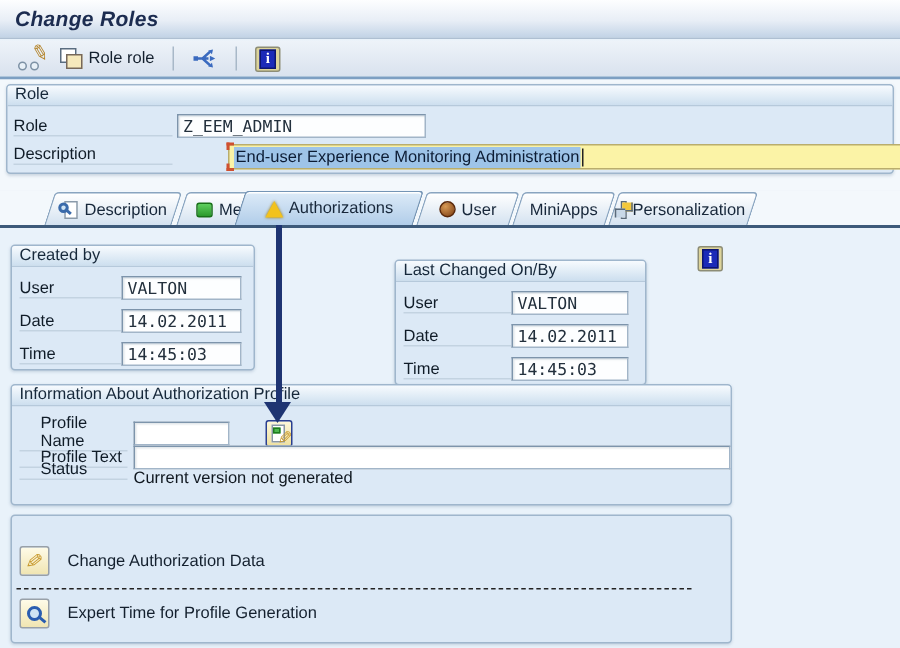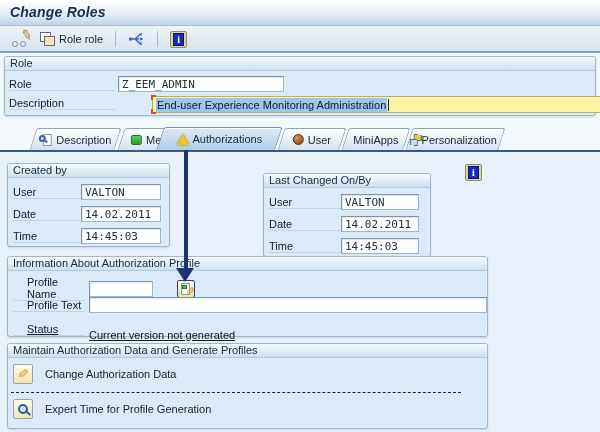--- a/index.html
+++ b/index.html
@@ -268,28 +268,27 @@
         <span class="ic-gen" style="margin-left:24px;">
           <i class="sheet"></i>
             <i class="grn"></i>
             <b>✎</b>
         </span>
       </div>
       <div class="frow" style="left:5px; top:40px;">
         <span class="flabel plabel">Profile Text</span>
         <input class="fieldinput" style="width: 398px; margin-left: 4px;" value="">
       </div>
-      <div class="frow" style="left:5px; top:60px;text-decoration:underline;">
+      <div class="frow" style="left:5px; top:44px;">
         <span class="flabel plabel">Status</span>
         <span class="statusval" style="margin-left:4px;margin-top:12px;">Current version not generated</span>
       </div>
     </div>
 
     <div class="gbox maintain-box">
-      <div class="ghead">Maintain Authorization Data and Generate Profiles</div>
       <div class="action-row" style="top:20px;">
         <span class="btn-ic">
           <b class="pencil">✎</b>
         </span>
         <span>Change Authorization Data</span>
       </div>
       <div class="dash-sep"></div>
       <div class="action-row" style="top:55px;">
         <span class="btn-ic">
           <span class="ic-magblue"></span>

